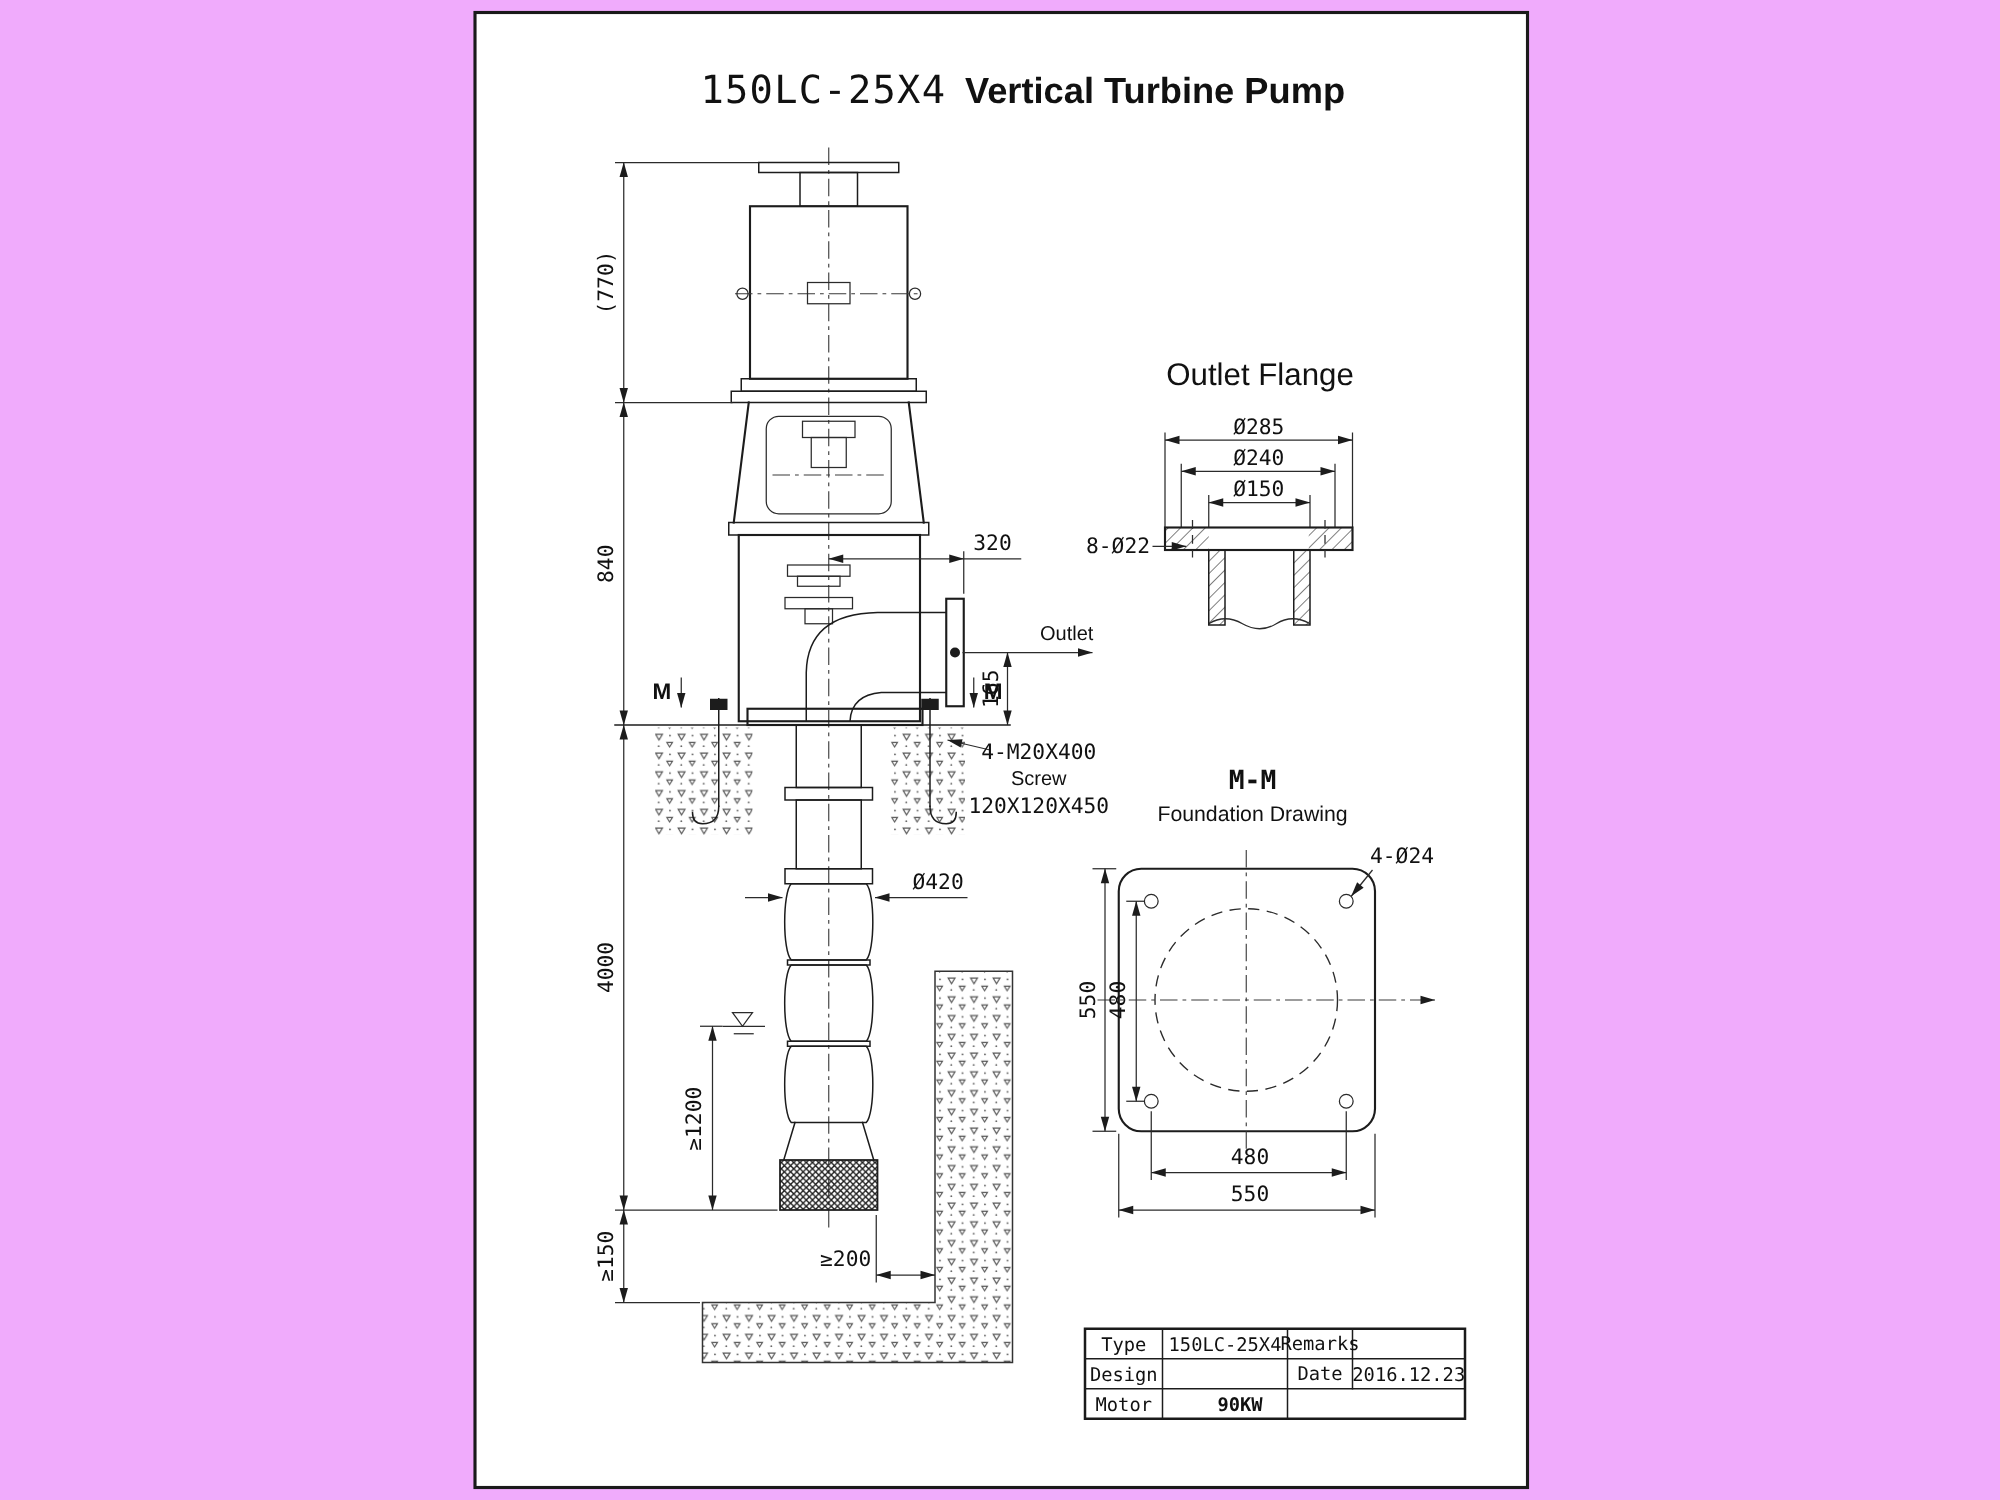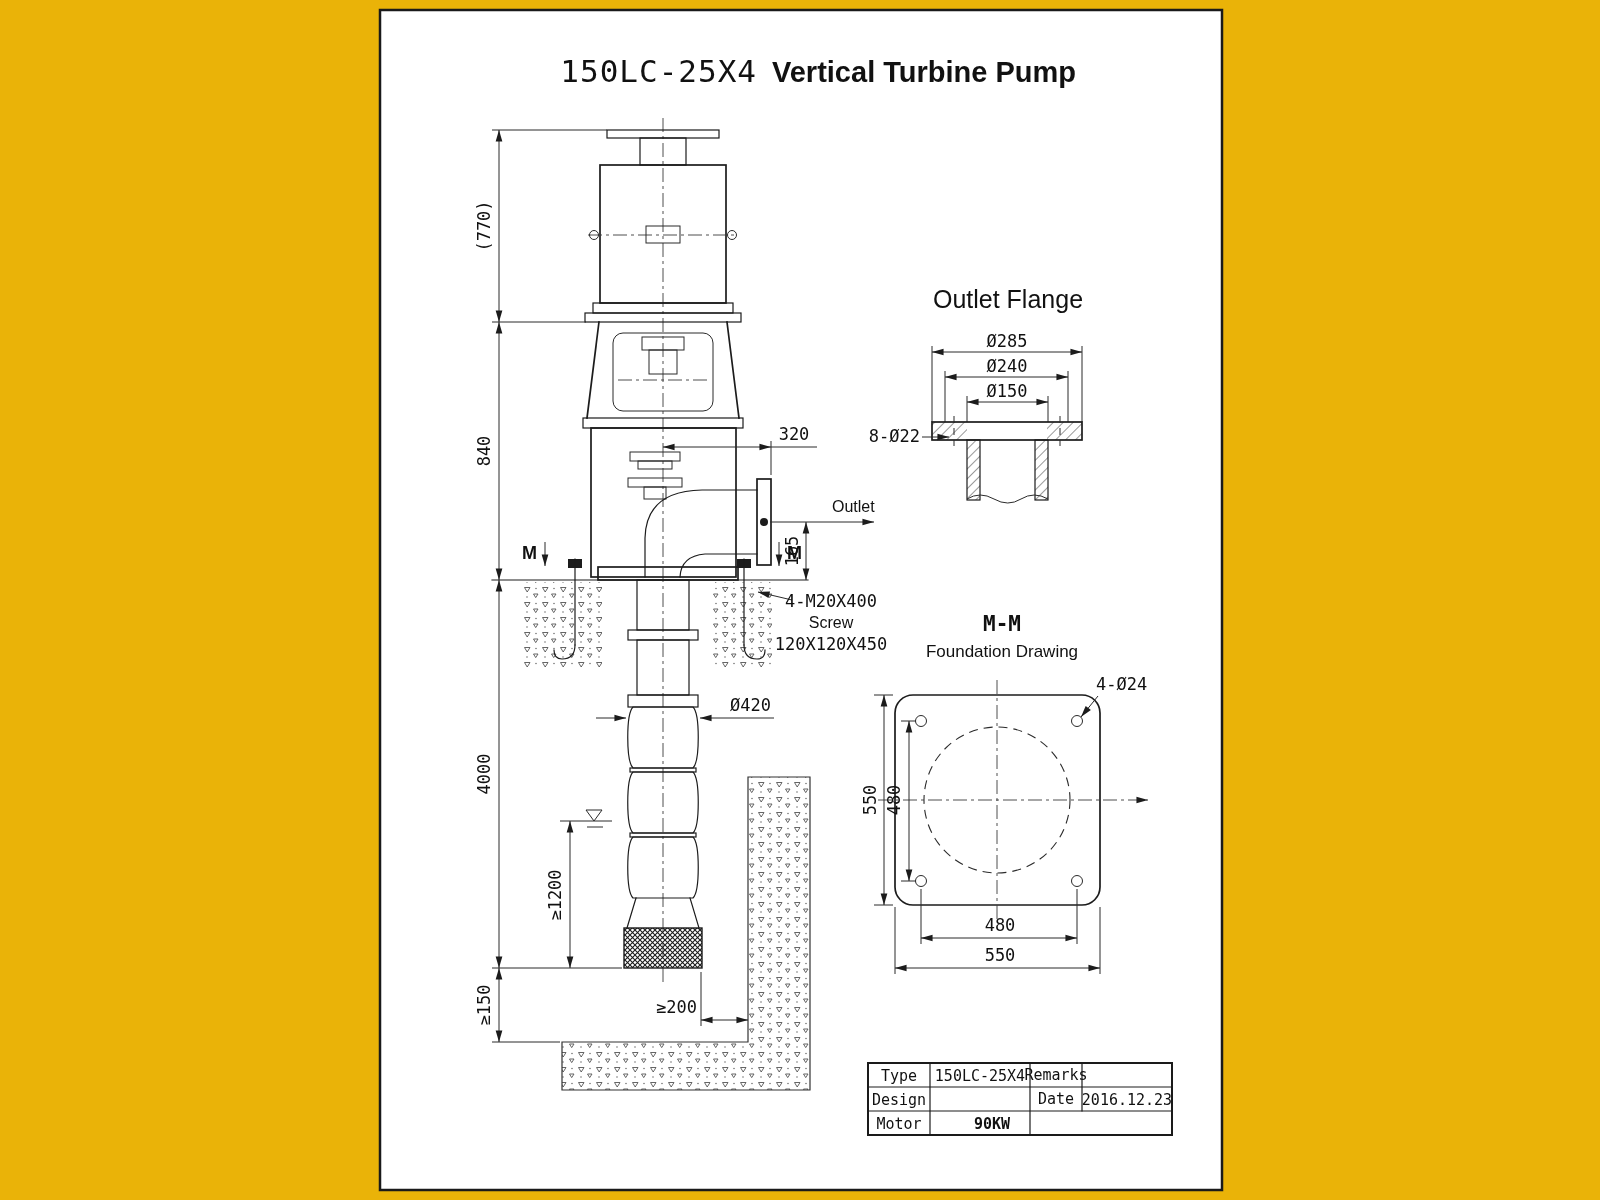--- a/index.html
+++ b/index.html
@@ -1,16 +1,16 @@
 <!DOCTYPE html>
 <html><head>
 <meta charset="utf-8">
 <style>
   html,body{margin:0;padding:0;background:#ffffff;}
-  .page{position:relative;width:1600px;height:1200px;background:#eab308;overflow:hidden;
+  .page{position:relative;width:1600px;height:1200px;background:#f0abfc;overflow:hidden;
         font-family:"Liberation Sans",sans-serif;}
   svg{position:absolute;left:0;top:0;}
   .ol  {stroke:#1c1c1c;stroke-width:1.7;fill:none;stroke-linecap:square;}
   .ol2 {stroke:#1c1c1c;stroke-width:1.2;fill:none;stroke-linecap:square;}
   .thin{stroke:#2b2b2b;stroke-width:1;fill:none;}
   .dim {stroke:#2b2b2b;stroke-width:1;fill:none;}
   .cl  {stroke:#3a3a3a;stroke-width:.9;fill:none;stroke-dasharray:14 4 3 4;}
   .dsh {stroke:#2b2b2b;stroke-width:1;fill:none;stroke-dasharray:7 5;}
   text {fill:#111;}
   .td{font-family:"DejaVu Sans Mono",monospace;font-size:17px;}

